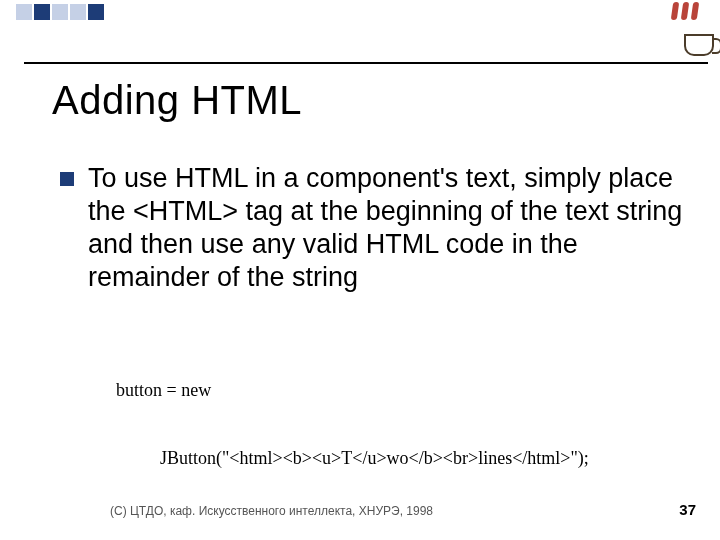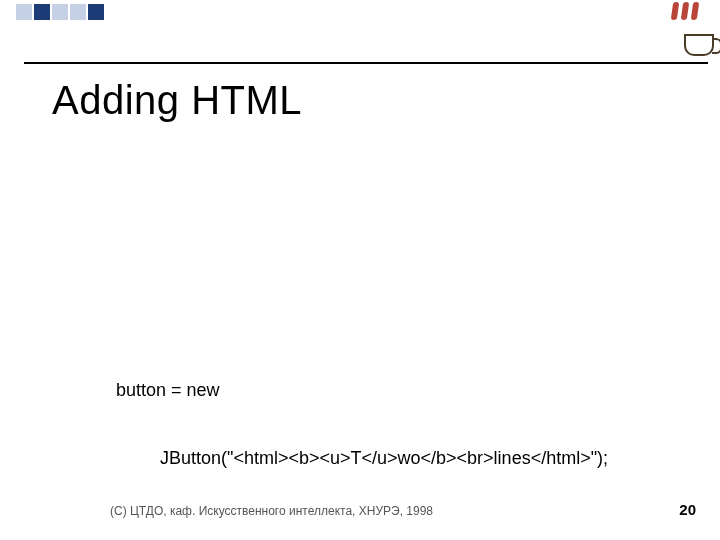--- a/index.html
+++ b/index.html
@@ -17,21 +17,21 @@
   .logo .steam { position: absolute; left: 8px; top: -4px; width: 30px; height: 24px; }
   .logo .steam span { position: absolute; width: 6px; height: 18px; background: #b9443a; border-radius: 3px; transform: skewX(-8deg); }
   .logo .steam span:nth-child(1){ left: 2px; }
   .logo .steam span:nth-child(2){ left: 12px; }
   .logo .steam span:nth-child(3){ left: 22px; }
   .title { position: absolute; top: 78px; left: 46px; font-size: 40px; font-weight: 400; letter-spacing: 0.5px; }
   .body { position: absolute; top: 162px; left: 54px; right: 40px; }
   .bullet-row { display: flex; align-items: flex-start; gap: 14px; }
   .bullet-square { width: 14px; height: 14px; background: #1d3c77; margin-top: 10px; flex: 0 0 auto; }
   .bullet-text { font-size: 27px; line-height: 1.22; }
-  .code { position: absolute; top: 334px; left: 110px; right: 40px; font-family: Liberation Sans, sans-serif; font-size: 18px; line-height: 1.25; white-space: pre; }
+  .code { position: absolute; top: 334px; left: 110px; right: 40px; font-family: Liberation Serif, serif; font-size: 18px; line-height: 1.25; white-space: pre; }
   .code .l2 { padding-left: 44px; }
   .footer-text { position: absolute; bottom: 22px; left: 104px; font-size: 12px; color: #555; }
   .pagenum { position: absolute; bottom: 22px; right: 30px; font-size: 15px; font-weight: 700; }
 </style>
 </head>
 <body>
 
 <div class="slide">
 
   <div class="topbar">
@@ -49,22 +49,28 @@
           <span></span>
         </div>
       <div class="mug"></div>
     </div>
   </div>
 
   <div class="hr"></div>
 
   <h1 class="title">Adding HTML</h1>
 
+  <div class="body">
+    <div class="bullet-row">
+      <div class="bullet-square"></div>
+      <div class="bullet-text">To use HTML in a component's text, simply place the &lt;HTML&gt; tag at the beginning of the text string and then use any valid HTML code in the remainder of the string</div>
+    </div>
+  </div>
 
   <div class="code">
     <div>button = new</div>
     <div class="l2">JButton("&lt;html&gt;&lt;b&gt;&lt;u&gt;T&lt;/u&gt;wo&lt;/b&gt;&lt;br&gt;lines&lt;/html&gt;");</div>
   </div>
 
   <div class="footer-text">(С) ЦТДО, каф. Искусственного интеллекта, ХНУРЭ, 1998</div>
-  <div class="pagenum">20</div>
+  <div class="pagenum">37</div>
 
 </div>
 
 </body></html>

